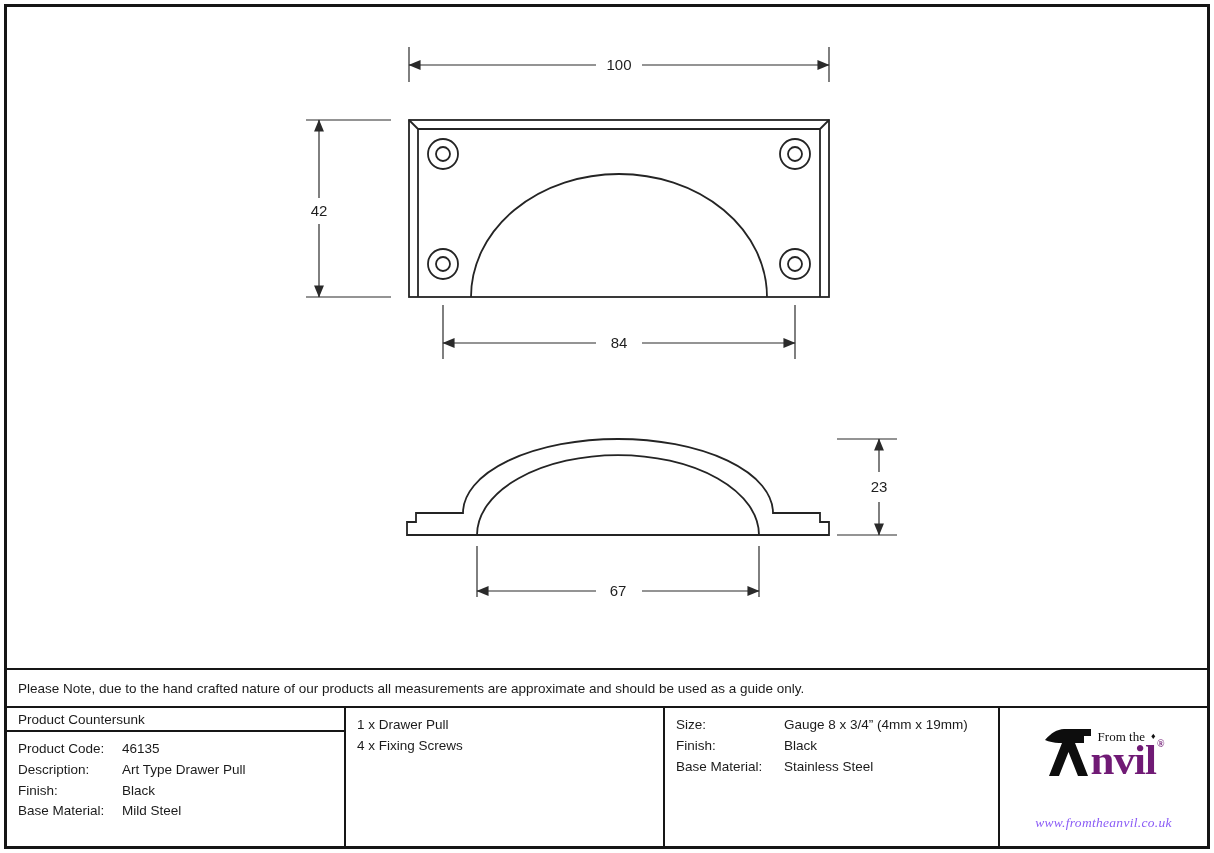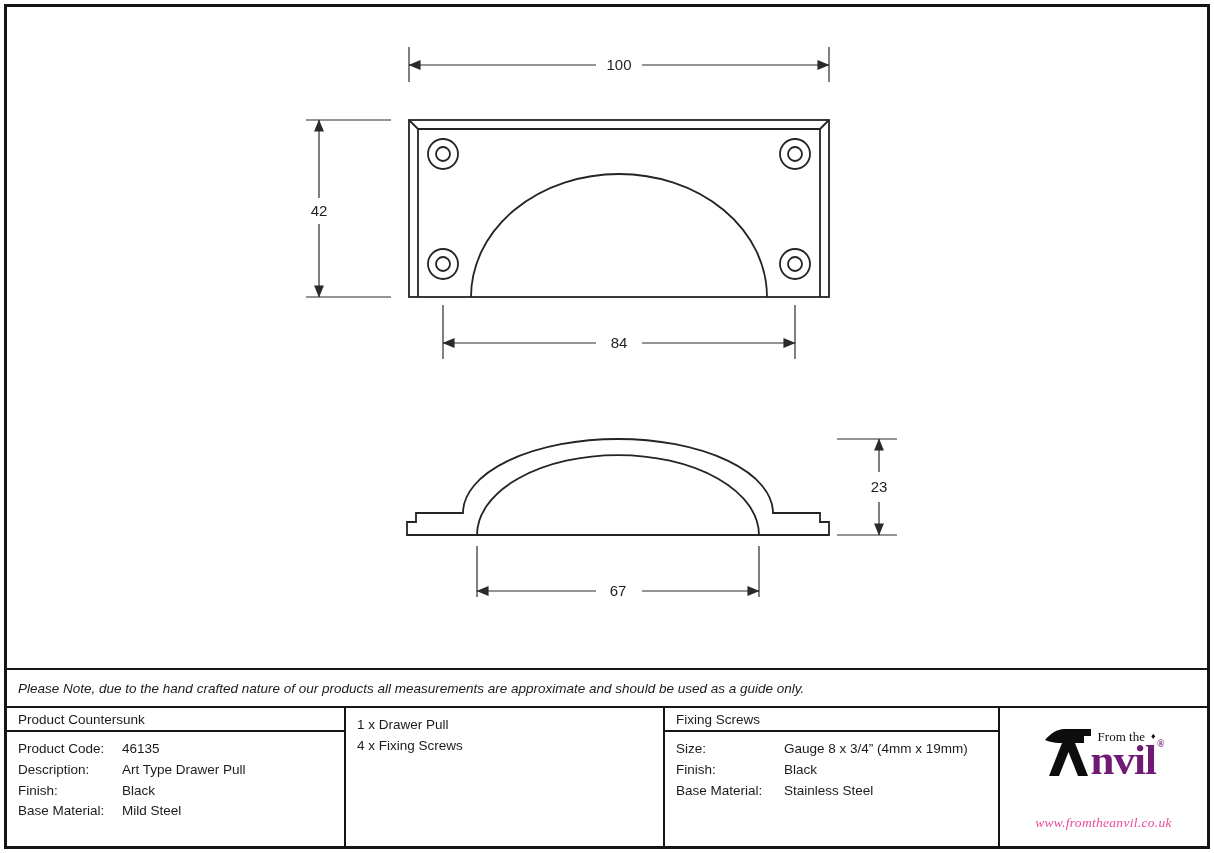--- a/index.html
+++ b/index.html
@@ -21,21 +21,21 @@
     text-anchor:middle;
   }
   
   .bottom-section{
     position:absolute;left:0;right:0;bottom:0;height:178px;
     display:flex;flex-direction:column;background:#fff;
   }
   .note-row{
     height:40px;box-sizing:border-box;flex:0 0 auto;
     border-top:2px solid #161616;border-bottom:2px solid #161616;
-    display:flex;align-items:center;padding-left:11px;font-size:13.5px;font-style:italic;
+    display:flex;align-items:center;padding-left:11px;font-size:13.5px;
   }
   .table-row{flex:1;display:flex;min-height:0;}
   .col{box-sizing:border-box;border-right:2px solid #161616;display:flex;flex-direction:column;}
   .col.logo-col{border-right:none;flex:1;align-items:center;justify-content:center;}
   .col-header{
     height:24px;box-sizing:border-box;flex:0 0 auto;
     border-bottom:2px solid #161616;display:flex;align-items:center;
     padding-left:11px;font-size:13.5px;
   }
   .col-body{padding:7px 0 0 11px;font-size:13.5px;line-height:20.8px;}
@@ -52,21 +52,21 @@
     display:flex;align-items:center;gap:6px;padding-left:7px;margin-bottom:-5px;
   }
   .diamond{font-size:9px;line-height:1;}
   .nvil{
     font-family:Liberation Serif, serif;font-size:43px;font-weight:600;
     line-height:0.82;letter-spacing:-1px;color:#701a75;white-space:nowrap;
   }
   .reg{font-size:10px;vertical-align:27px;letter-spacing:0;margin-left:1px;}
   .logo-url{
     font-family:"Liberation Serif", serif;font-style:italic;font-size:13.5px;
-    color:#ec4899;margin-top:2px;letter-spacing:0.3px;
+    color:#8b5cf6;margin-top:2px;letter-spacing:0.3px;
   }
 </style>
 </head>
 <body>
 
 <div class="page">
 
   <div class="drawing-area">
     <svg viewBox="0 0 1200 659">
       <defs>
@@ -173,21 +173,20 @@
       </div>
 
       <div class="col" style="width:319px;">
         <div class="col-body">
           <div>1 x Drawer Pull</div>
           <div>4 x Fixing Screws</div>
         </div>
       </div>
 
       <div class="col" style="width:335px;">
-        <div class="col-header">Fixing Screws</div>
         <div class="col-body">
           <div class="kv">
             <span class="lab3">Size:</span>
             <span>Gauge 8 x 3/4” (4mm x 19mm)</span>
           </div>
           <div class="kv">
             <span class="lab3">Finish:</span>
             <span>Black</span>
           </div>
           <div class="kv">

